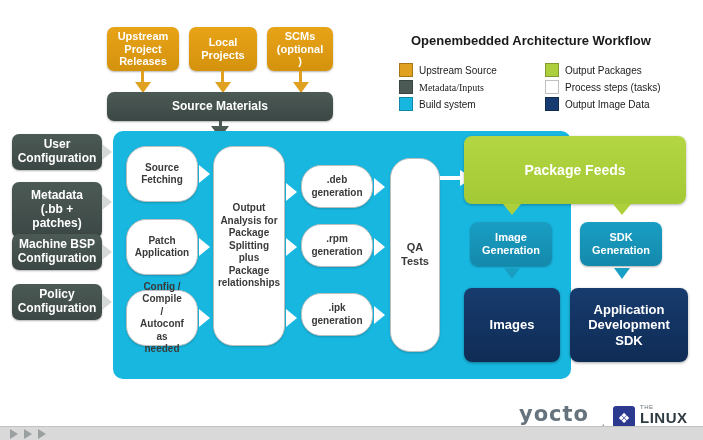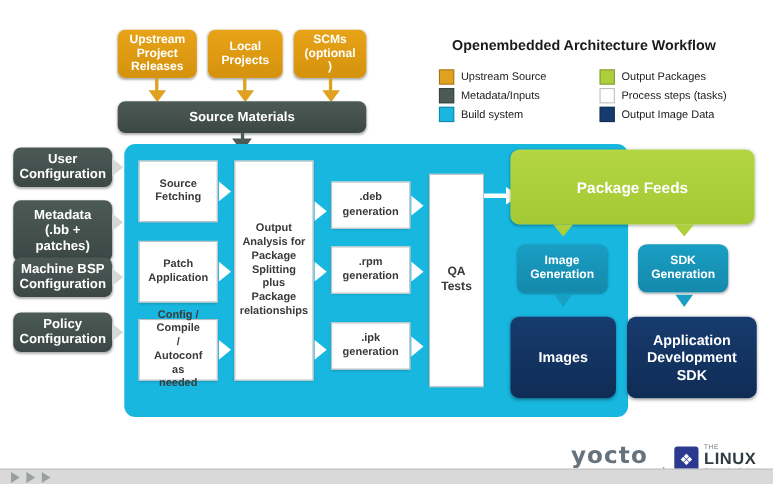--- a/index.html
+++ b/index.html
@@ -55,21 +55,21 @@
     background: #18b7e0;
     border-radius: 10px;
   }
 
   
   .white {
     position: absolute;
     box-sizing: border-box;
     background: #ffffff;
     border: 1px solid #b9c0bf;
-    border-radius: 0;
+    border-radius: 20px;
     display: flex;
     align-items: center;
     justify-content: center;
     text-align: center;
     color: #3a3a3a;
     font-size: 10px;
     font-weight: bold;
     line-height: 1.25;
     padding: 19px;
     box-shadow: 0 1px 2px rgba(0,0,0,.18);
@@ -362,21 +362,21 @@
 
   <div class="navy" style="left:464px; top:288px; width:96px; height:74px;">Images</div>
   <div class="navy" style="left:570px; top:288px; width:118px; height:74px;">Application<br>Development<br>SDK</div>
 
   <div id="legend-title">Openembedded Architecture Workflow</div>
 
   <div class="legend-item" style="left:399px; top:63px;">
     <span class="legend-swatch" style="background:#e0a020;"></span>
     <span>Upstream Source</span>
   </div>
-  <div class="legend-item" style="left:399px; top:80px;">
+  <div class="legend-item" style="left:399px; top:80px;font-family:Liberation Serif, serif;">
     <span class="legend-swatch" style="background:#4c5a56;"></span>
     <span>Metadata/Inputs</span>
   </div>
   <div class="legend-item" style="left:399px; top:97px;">
     <span class="legend-swatch" style="background:#18b7e0;"></span>
     <span>Build system</span>
   </div>
   <div class="legend-item" style="left:545px; top:63px;">
     <span class="legend-swatch" style="background:#aecf3c;"></span>
     <span>Output Packages</span>

